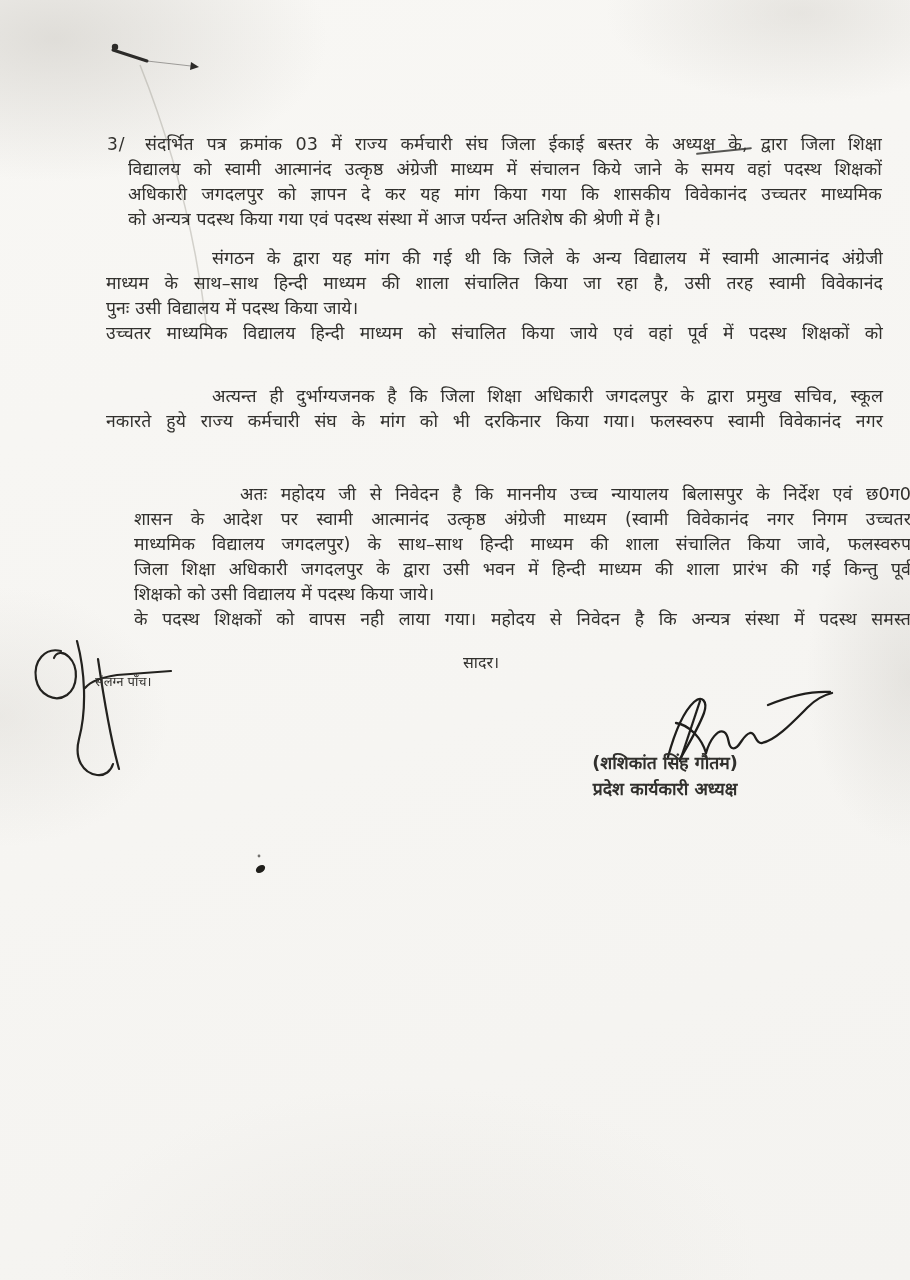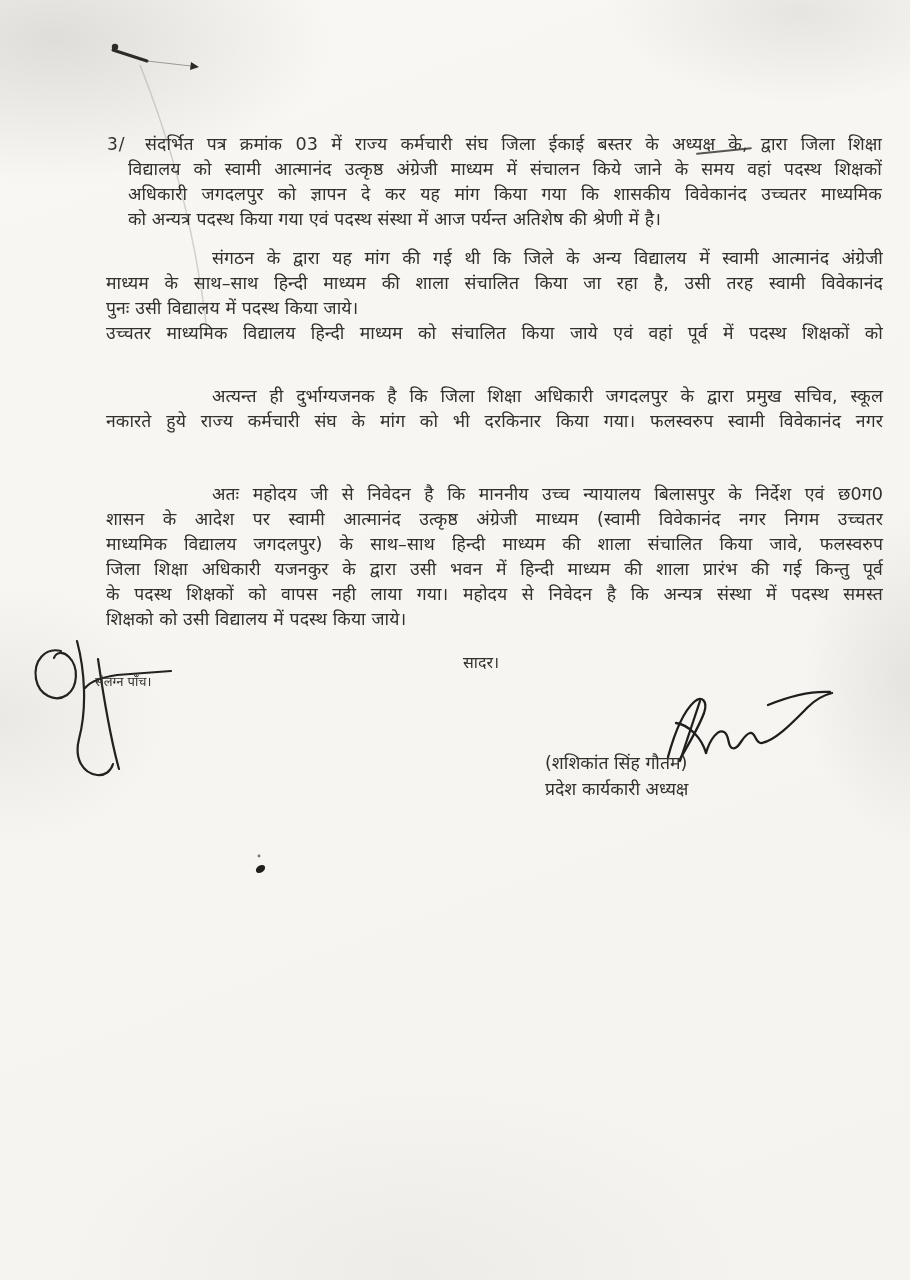--- a/index.html
+++ b/index.html
@@ -26,21 +26,21 @@
     line-height: 25px;
     letter-spacing: 0.1px;
   }
   .line { text-align: justify; text-align-last: justify; }
   .line.last { text-align-last: left; }
   #para-1 { left: 128px; top: 132px; width: 754px; }
   #para-1 .line.first { padding-left: 17px; }
   .body-para { left: 106px; width: 777px; }
   #para-2 { top: 246px; }
   #para-3 { top: 384px; }
-  #para-4 { top: 482px; }
+  #para-4 { top: 482px; margin-left: 28px; }
   .body-para .line.first { text-indent: 106px; }
   .marker {
     position: absolute;
     left: -21px;
     top: 0;
     font-size: 17px;
     letter-spacing: 1px;
   }
   .closing {
     position: absolute;
@@ -56,22 +56,23 @@
     top: 669px;
     font-size: 13px;
     font-weight: 500;
     line-height: 25px;
   }
   .sign-block {
     position: absolute;
     left: 545px;
     top: 750px;
     width: 240px;
+    text-align: center;
     font-size: 17.6px;
-    font-weight: 400;
+    font-weight: 700;
     line-height: 26px;
   }
   .mark { position: absolute; }
   .ink-strike {
     position: absolute;
     left: 696px;
     top: 150px;
     width: 56px;
     height: 2.2px;
     background: #3a3936;
@@ -112,23 +113,23 @@
 
   <div class="para body-para" id="para-3">
     <div class="line first">अत्यन्त ही दुर्भाग्यजनक है कि जिला शिक्षा अधिकारी जगदलपुर के द्वारा प्रमुख सचिव, स्कूल</div>
     <div class="line">नकारते हुये राज्य कर्मचारी संघ के मांग को भी दरकिनार किया गया। फलस्वरुप स्वामी विवेकानंद नगर</div>
   </div>
 
   <div class="para body-para" id="para-4">
     <div class="line first">अतः महोदय जी से निवेदन है कि माननीय उच्च न्यायालय बिलासपुर के निर्देश एवं छ0ग0</div>
     <div class="line">शासन के आदेश पर स्वामी आत्मानंद उत्कृष्ठ अंग्रेजी माध्यम (स्वामी विवेकानंद नगर निगम उच्चतर</div>
     <div class="line">माध्यमिक विद्यालय जगदलपुर) के साथ–साथ हिन्दी माध्यम की शाला संचालित किया जावे, फलस्वरुप</div>
-    <div class="line">जिला शिक्षा अधिकारी यजनकुर के द्वारा उसी भवन में हिन्दी माध्यम की शाला प्रारंभ की गई किन्तु पूर्व</div>
+    <div class="line">जिला शिक्षा अधिकारी जगदलपुर के द्वारा उसी भवन में हिन्दी माध्यम की शाला प्रारंभ की गई किन्तु पूर्व</div>
+    <div class="line last">शिक्षको को उसी विद्यालय में पदस्थ किया जाये।</div>
     <div class="line">के पदस्थ शिक्षकों को वापस नही लाया गया। महोदय से निवेदन है कि अन्यत्र संस्था में पदस्थ समस्त</div>
-    <div class="line last">शिक्षको को उसी विद्यालय में पदस्थ किया जाये।</div>
   </div>
 
   <div class="closing">सादर।</div>
 
   <svg class="mark" style="left:25px; top:635px;" width="160" height="150" viewBox="0 0 160 150">
     <g stroke="#23221f" stroke-width="2.2" stroke-linecap="round" fill="none">
       <path d="M 36 16 C 20 12, 8 26, 11 44 C 14 60, 30 68, 42 60 C 53 52, 54 32, 44 22 C 38 16, 31 17, 29 23"></path>
       <path d="M 52 6 C 60 36, 62 74, 54 104 C 49 124, 58 138, 72 140 C 80 141, 86 136, 88 129"></path>
       <path d="M 73 24 C 78 58, 85 102, 94 134"></path>
       <path d="M 60 53 C 66 46, 78 42, 92 40 L 146 36"></path>

